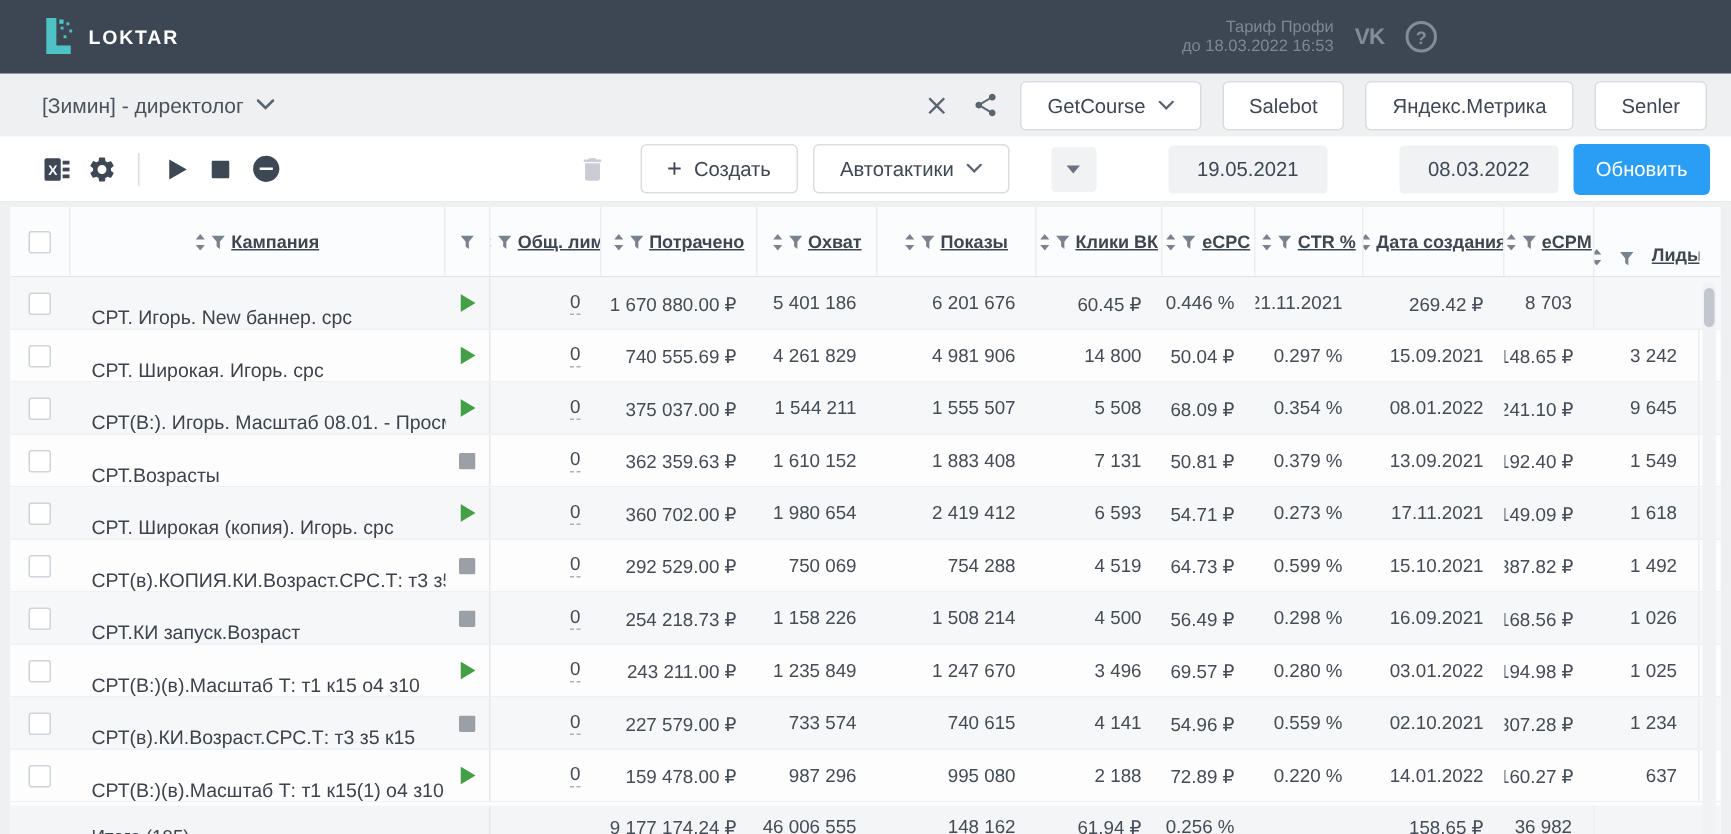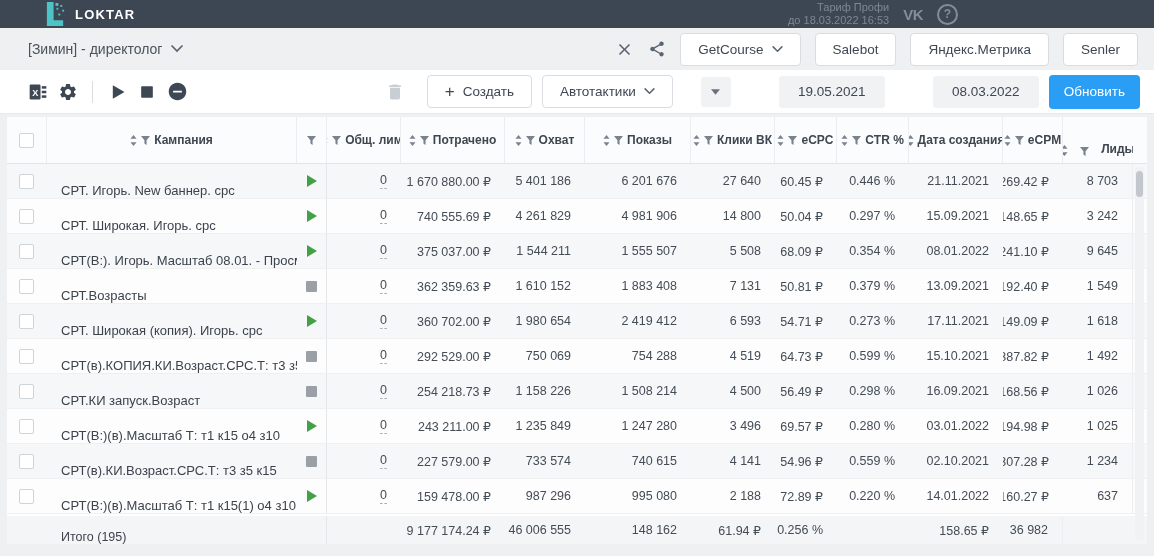--- a/index.html
+++ b/index.html
@@ -3,22 +3,22 @@
 <meta charset="utf-8">
 <style>
   * { box-sizing: border-box; margin: 0; padding: 0; }
   html,body { width:1154px; height:556px; overflow:hidden; }
   body {
     font-family: "Liberation Sans", "DejaVu Sans", sans-serif;
     background:#eef0f2; color:#3e4754; font-size:13px;
   }
   
   .topbar {
-    height:28px; background:var(--topbar,#3d4653); display:flex;
-    align-items:center; padding:0 18px 0 44px;
+    height:49px; background:var(--topbar,#3d4653); display:flex;
+    align-items:center; padding:0 18px 0 28px;
   }
   .brand { display:flex; align-items:center; gap:8px; }
   .brand-name { color:#fff; font-weight:700; font-size:13px; letter-spacing:1.2px; }
   .topbar-right { margin-left:auto; display:flex; align-items:center; gap:14px; margin-right:178px; }
   .plan { text-align:right; color:#7e8894; font-size:11px; line-height:13px; }
   .vk-logo { color:#838d99; font-weight:800; font-size:15px; letter-spacing:-0.5px; cursor:pointer; }
   .help-bubble {
     width:21px; height:21px; border:2px solid #838d99; border-radius:50%;
     color:#838d99; font-weight:700; font-size:12px; display:flex;
     align-items:center; justify-content:center; cursor:pointer;
@@ -52,21 +52,21 @@
   .btn-primary {
     background:var(--accent,#2a9df4); color:#fff; border:none; border-radius:4px;
     height:34px; padding:0 15px; font-size:13.5px; cursor:pointer; font-family:inherit;
   }
   
   .table-card { margin:3px 7px 0 7px; background:#fff; position:relative; }
   .tr {
     display:grid;
     grid-template-columns:40px 250px 30px 74px 104px 80px 106px 84px 62px 72px 94px 60px 70px;
   }
-  .thead-row { height:47px; background:#fbfcfd; border-bottom:1px solid #e2e5e9; }
+  .thead-row { height:47px; background:#fbfcfd; border-bottom:1px solid #e2e5e9;text-decoration:underline; }
   .th {
     display:flex; align-items:center; justify-content:center; gap:4px;
     font-weight:700; font-size:12px; color:#3f4650; border-right:1px solid #ecedf0;
     padding:0 2px; white-space:nowrap; overflow:hidden; cursor:pointer;
   }
   .th.c-0 { justify-content:flex-start; padding-left:12px; cursor:default; }
   .th.c-12 { align-items:flex-end; padding-bottom:7px; border-right:none;gap:12px; }
   .row { height:35px; border-bottom:1px solid #eef0f2; }
   .row.odd { background:#f6f7f9; }
   .row.even { background:#fdfdfe; }
@@ -406,23 +406,20 @@
           </div>
           <div class="td c-4 num">
             <span>1 670 880.00 ₽</span>
           </div>
           <div class="td c-5 num">
             <span>5 401 186</span>
           </div>
           <div class="td c-6 num">
             <span>6 201 676</span>
           </div>
-          <div class="td c-7 num">
-            <span>27 640</span>
-          </div>
           <div class="td c-8 num">
             <span>60.45 ₽</span>
           </div>
           <div class="td c-9 num">
             <span>0.446 %</span>
           </div>
           <div class="td c-10 num">
             <span>21.11.2021</span>
           </div>
           <div class="td c-11 num">
@@ -719,21 +716,21 @@
           <div class="td c-3 num">
             <span class="limit-val">0</span>
           </div>
           <div class="td c-4 num">
             <span>243 211.00 ₽</span>
           </div>
           <div class="td c-5 num">
             <span>1 235 849</span>
           </div>
           <div class="td c-6 num">
-            <span>1 247 280</span>
+            <span>1 247 670</span>
           </div>
           <div class="td c-7 num">
             <span>3 496</span>
           </div>
           <div class="td c-8 num">
             <span>69.57 ₽</span>
           </div>
           <div class="td c-9 num">
             <span>0.280 %</span>
           </div>

